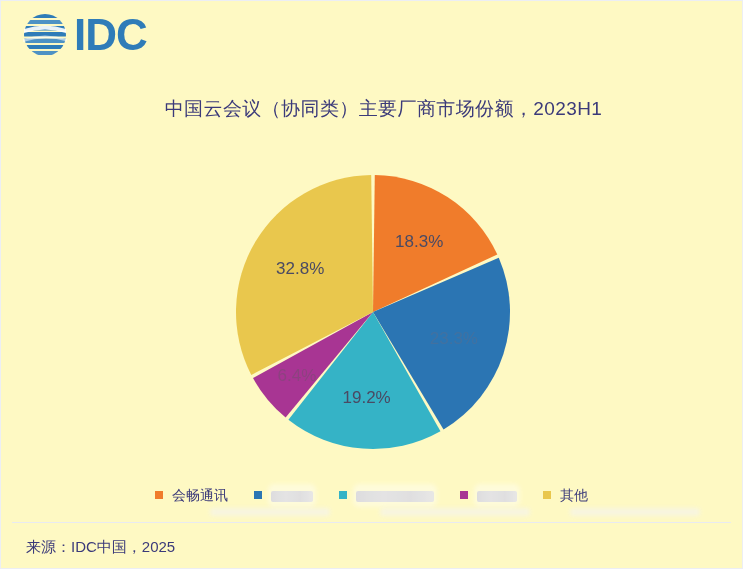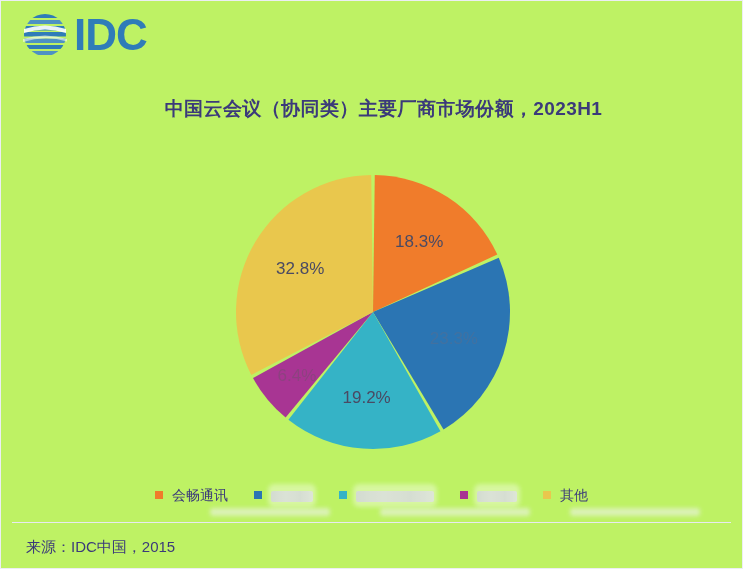--- a/index.html
+++ b/index.html
@@ -14,21 +14,21 @@
     overflow: hidden;
     font-family: "Liberation Sans", "DejaVu Sans", sans-serif;
     background: #fdfdfe;
   }
 
   
   #slide {
     position: absolute;
     left: 0; top: 0;
     width: 743px; height: 569px;
-    background: #bef264;
+    background: #fef9c3;
     box-sizing: border-box;
   }
   #slide::after{
     content:"";
     position:absolute;
     left:0; top:0; right:0; bottom:0;
     border:1px solid #eceef4;
     pointer-events:none;
   }
 
@@ -54,21 +54,21 @@
     line-height: 46px;
   }
 
   
   #chart-title {
     position: absolute;
     left: 0; right: 0;
     top: 96px;
     text-align: center;
     font-size: 19px;
-    font-weight: 700;
+    font-weight: 400;
     color: #3b3a7a;
     letter-spacing: 0.4px;
     white-space: nowrap;
     padding-left: 24px;
   }
 
   
   #pie-wrap {
     position: absolute;
     left: 235px;
@@ -235,14 +235,14 @@
       <span class="legend-swatch" style="background:#E9C74D"></span>
       <span class="legend-text">其他</span>
     </div>
   </div>
 
   <div class="smudge" style="left:210px; top:508px; width:120px;"></div>
   <div class="smudge" style="left:380px; top:508px; width:150px;"></div>
   <div class="smudge" style="left:570px; top:508px; width:130px;"></div>
 
   <div id="divider"></div>
-  <div id="source">来源：IDC中国，2015</div>
+  <div id="source">来源：IDC中国，2025</div>
 </div>
 
 </body></html>

